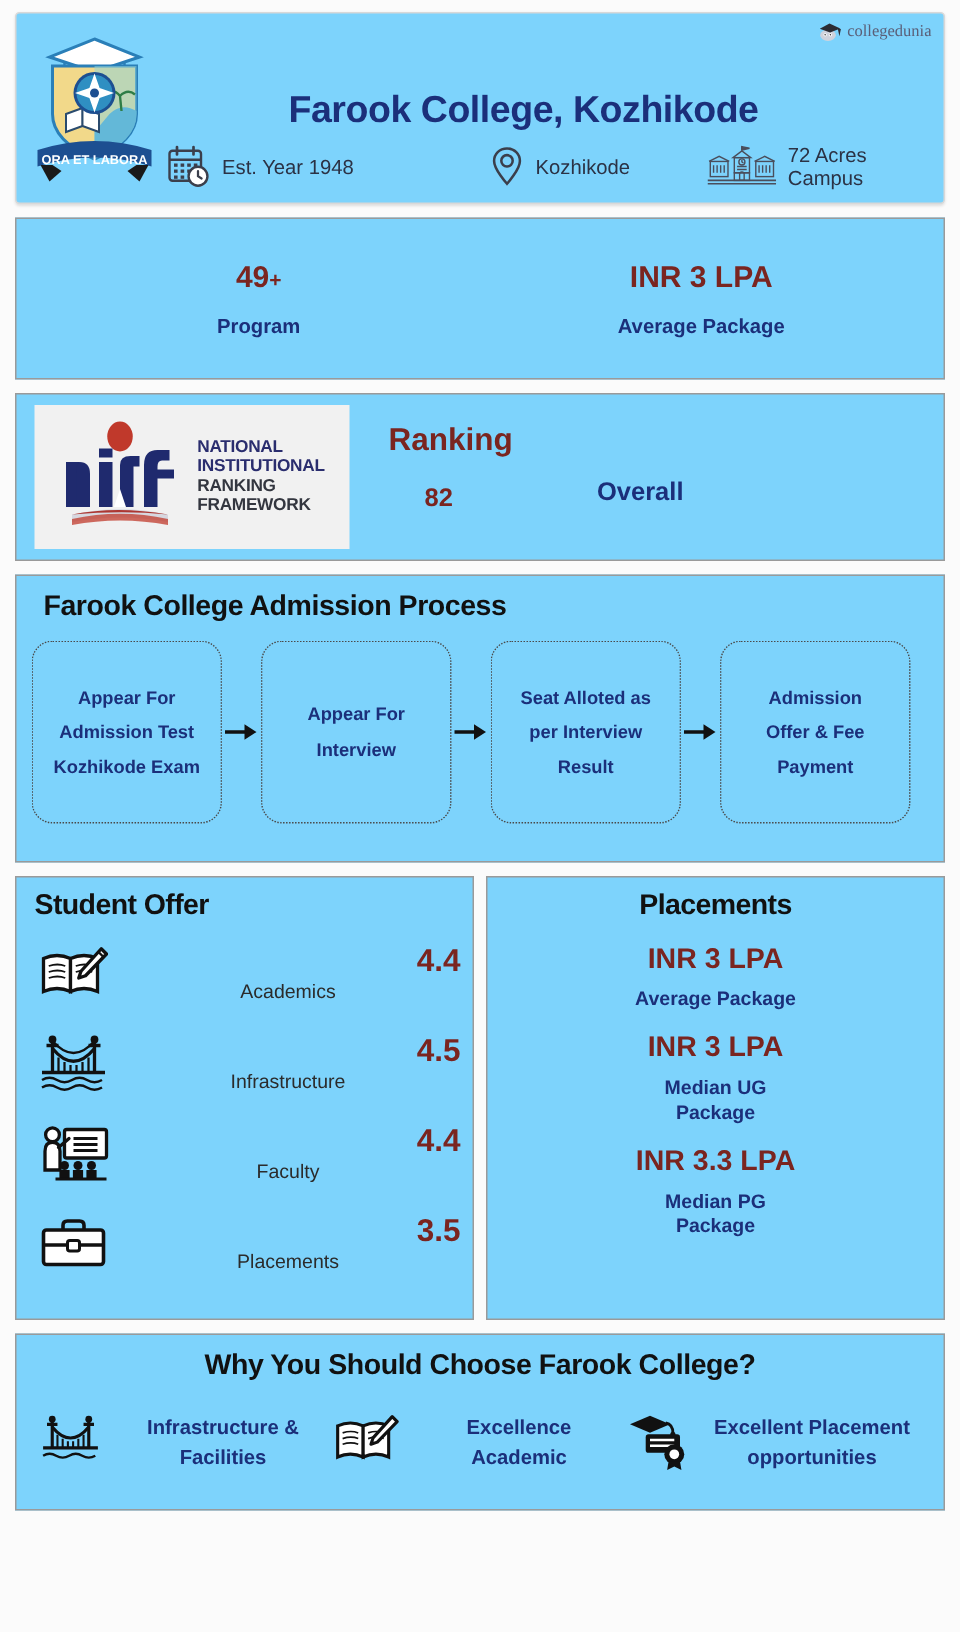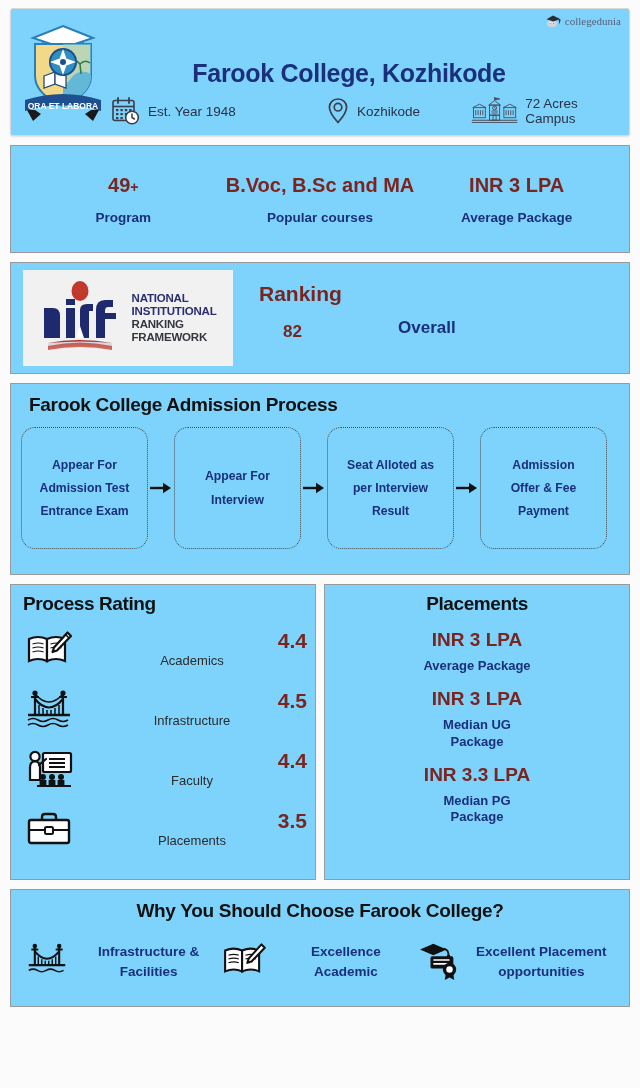--- a/index.html
+++ b/index.html
@@ -436,24 +436,20 @@
       </div>
     </div>
   </div>
 
   <div class="card stats">
     <div class="stat">
       <div class="stat-value"><span>49</span><span class="plus">+</span></div>
       <div class="stat-label">Program</div>
     </div>
     <div class="stat">
-      <div class="stat-value">B.Voc, B.Sc and MA</div>
-      <div class="stat-label">Popular courses</div>
-    </div>
-    <div class="stat">
       <div class="stat-value">INR 3 LPA</div>
       <div class="stat-label">Average  Package</div>
     </div>
   </div>
 
   <div class="card ranking">
     <div class="nirf-logo">
       <svg class="nirf-mark" width="86" height="76" viewBox="0 0 86 76">
         <ellipse cx="40" cy="11" rx="8.5" ry="10" fill="#c0392b"></ellipse>
         <g fill="#1f2a6e">
@@ -484,21 +480,21 @@
     </div>
   </div>
 
   <div class="card admission">
     <div class="admission-title">Farook College Admission Process</div>
     <div class="steps">
 
       <div class="step">
         <div class="step-line">Appear For</div>
         <div class="step-line">Admission Test</div>
-        <div class="step-line">Entrance Exam</div>
+        <div class="step-line">Kozhikode Exam</div>
       </div>
 
       <div class="arrow">
         <svg width="24" height="14" viewBox="0 0 24 14">
           <path d="M1 7 H16" stroke="#111" stroke-width="2.4"></path>
           <path d="M14 1.8 L22 7 L14 12.2 Z" fill="#111"></path>
         </svg>
       </div>
 
       <div class="step">
@@ -530,21 +526,21 @@
         <div class="step-line">Admission</div>
         <div class="step-line">Offer &amp; Fee</div>
         <div class="step-line">Payment</div>
       </div>
     </div>
   </div>
 
   <div class="panels">
 
     <div class="card panel rating">
-      <div class="panel-title">Process Rating</div>
+      <div class="panel-title">Student Offer</div>
 
       <div class="rating-row">
         <div class="rating-icon">
           <svg width="46" height="36" viewBox="0 0 46 36">
             <path d="M3 8 Q12 4 21 8 V30 Q12 26 3 30 Z" fill="#fff" stroke="#111" stroke-width="2.2"></path>
             <path d="M21 8 Q30 4 39 8 V30 Q30 26 21 30 Z" fill="#fff" stroke="#111" stroke-width="2.2"></path>
             <path d="M6.5 13 q6 -2 11 0 M6.5 17 q6 -2 11 0 M6.5 21 q6 -2 11 0" stroke="#111" stroke-width="1.2" fill="none"></path>
             <path d="M24.5 13 q6 -2 11 0 M24.5 17 q6 -2 11 0" stroke="#111" stroke-width="1.2" fill="none"></path>
             <path d="M41.5 1.5 L45 5 L31 19.5 L26.5 21 L28 16.5 Z" fill="#fff" stroke="#111" stroke-width="2.2" stroke-linejoin="round"></path>
             <path d="M39.5 3.5 L43 7" stroke="#111" stroke-width="1.6"></path>

